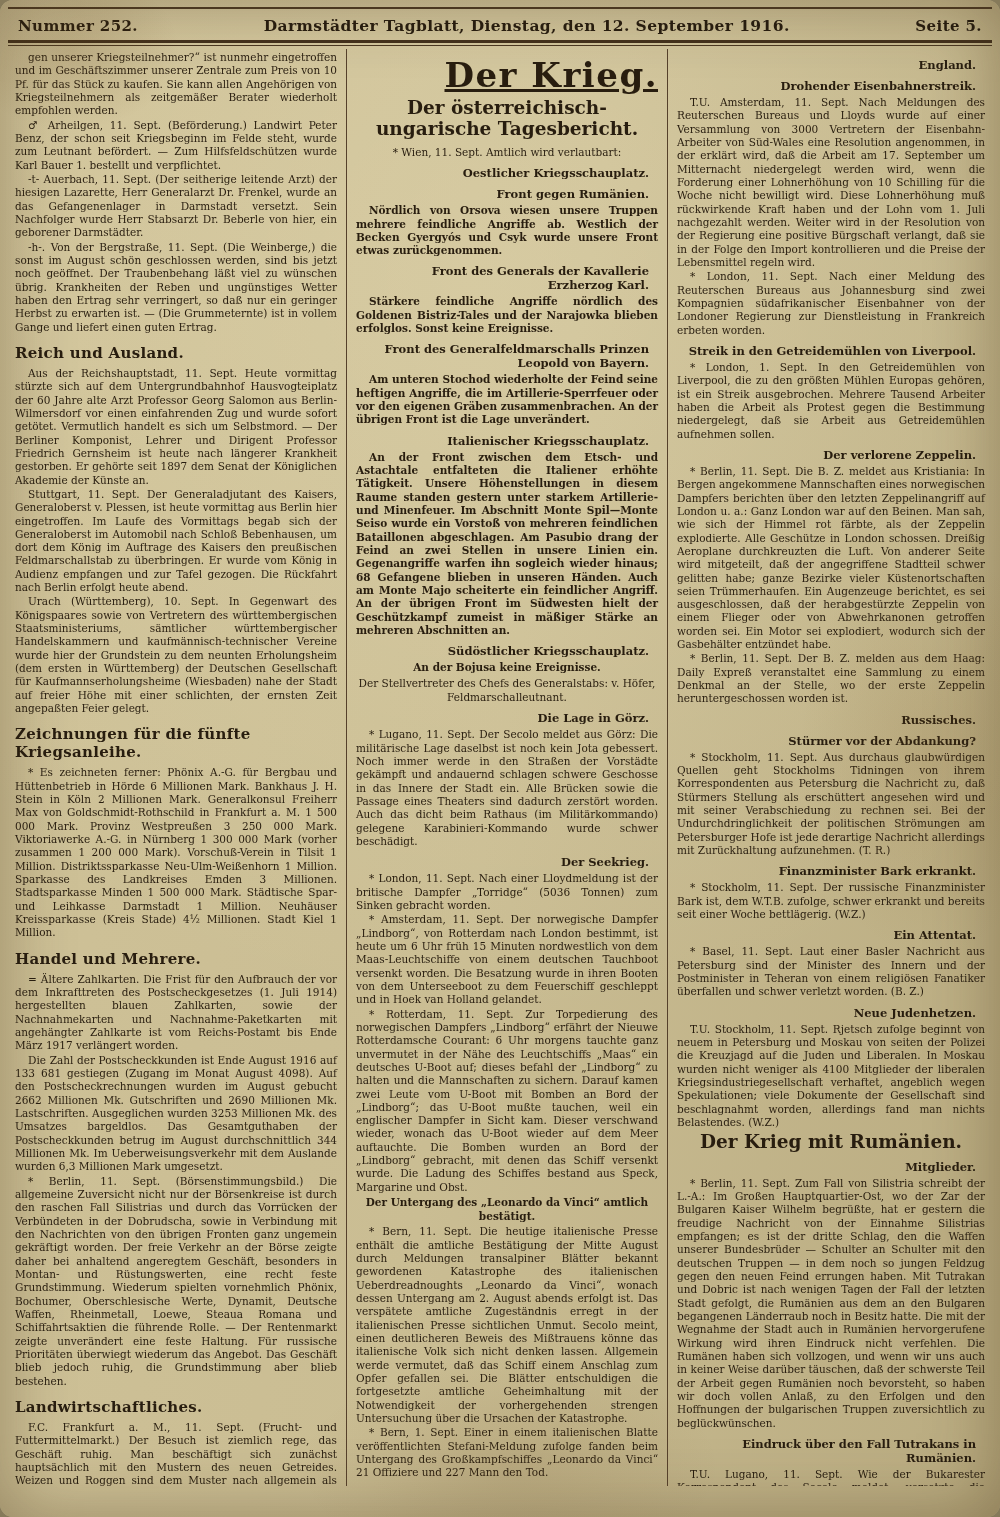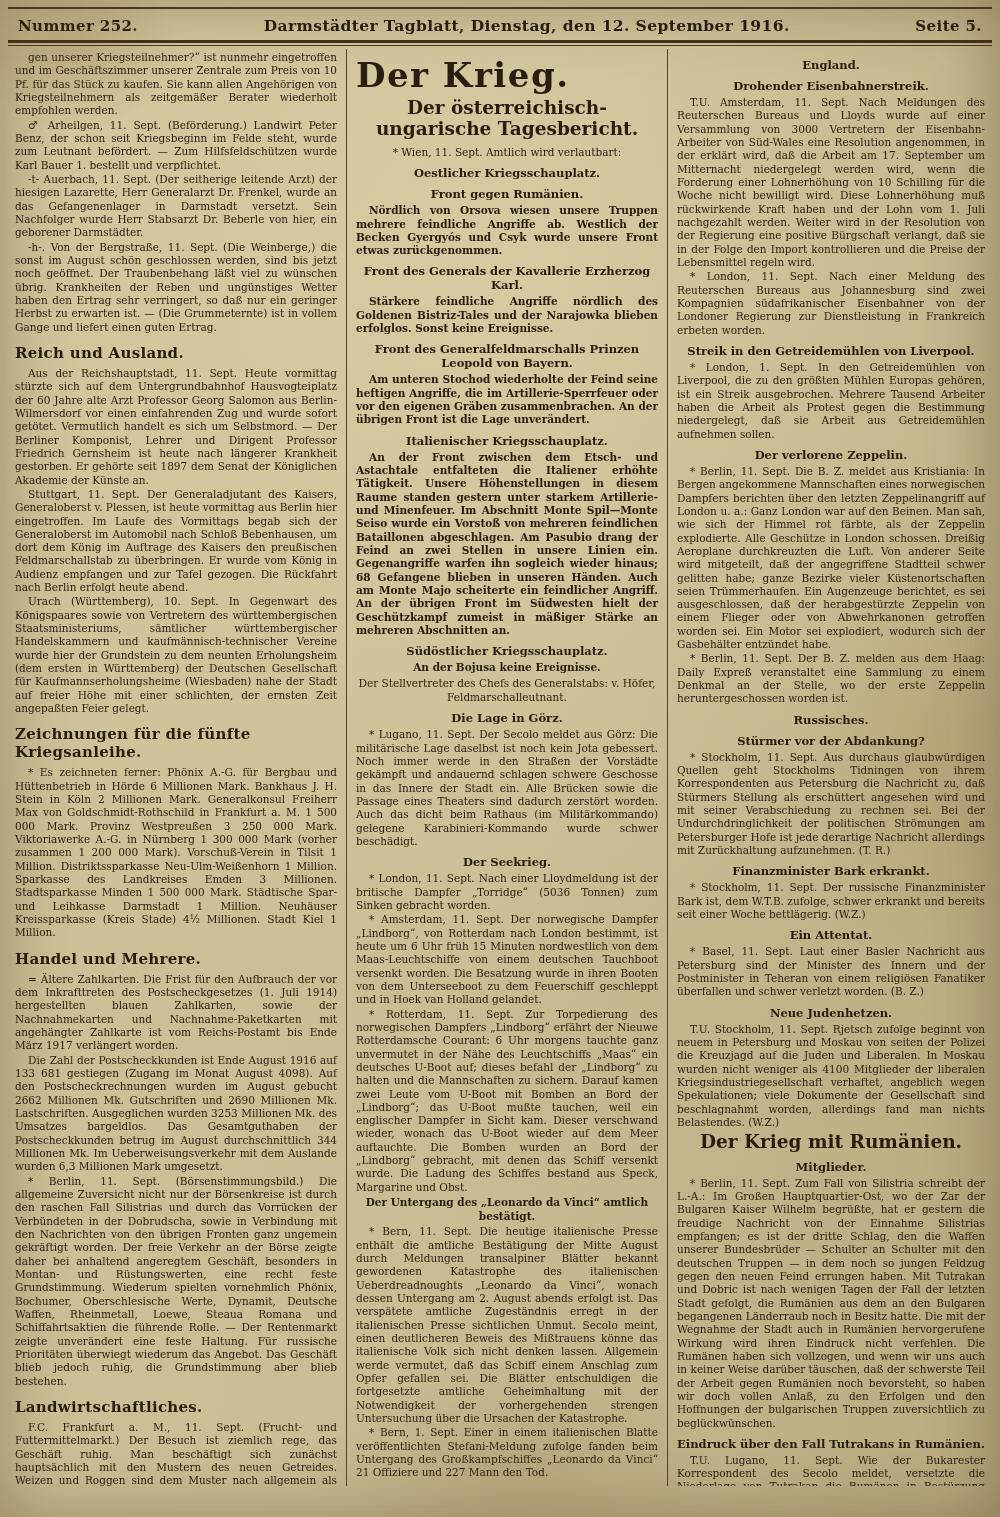--- a/index.html
+++ b/index.html
@@ -5,20 +5,21 @@
   * { box-sizing: border-box; }
   html, body { margin: 0; padding: 0; background: #867a5a; }
   .page {
     width: 1000px; height: 1517px; margin: 0 auto; position: relative; overflow: hidden;
     background:
       radial-gradient(120% 80% at 50% 18%, rgba(255,246,210,.22), rgba(0,0,0,0) 62%),
       linear-gradient(100deg, #cfc298 0%, #cabd93 50%, #b9ab80 100%);
     box-shadow: inset 0 0 70px rgba(60,40,10,.38);
     color: #281d0f;
     font-family: "DejaVu Serif", "Liberation Serif", serif;
+    border-radius: 13px;
   }
   .stain { position: absolute; border-radius: 50%; pointer-events: none; }
   .rule-top  { border-top: 2px solid #4a3720; margin: 7px 8px 0; }
   .masthead {
     display: flex; justify-content: space-between; align-items: baseline;
     padding: 7px 18px 5px; font-weight: bold; font-size: 15px; letter-spacing: .4px;
   }
   .masthead .mid { font-size: 15.5px; }
   .rule-thick { border-top: 3px solid #42301b; margin: 0 8px; }
   .rule-thin  { border-top: 1px solid #4a3720; margin: 2px 8px 0; }
@@ -30,24 +31,24 @@
   .col-3 { flex: 1; }
 
   .p, .p-b {
     font-size: 10.5px; line-height: 1.27; text-align: justify; text-indent: 13px;
     margin: 0 0 1px; hyphens: auto; -webkit-hyphens: auto;
   }
   .p-b { font-weight: bold; }
   .p-c, .p-cb { font-size: 10.5px; line-height: 1.3; text-align: center; margin: 2px 2px; }
   .p-cb { font-weight: bold; }
 
-  .h-xl { font-size: 34px; font-weight: bold; text-align: left; margin: 4px 0 2px; letter-spacing: 1.5px; }
+  .h-xl { font-size: 34px; font-weight: bold; text-align: right; margin: 4px 0 2px; letter-spacing: 1.5px; text-decoration: underline; }
   .h-lg { font-size: 18.5px; font-weight: bold; text-align: center; line-height: 1.15; margin: 2px 14px 6px; }
   .h-md { font-size: 15px;  font-weight: bold; margin: 10px 0 5px; letter-spacing: .3px; }
-  .h-sm { font-size: 11.5px; font-weight: bold; text-align: center; margin: 7px 0 3px; }
+  .h-sm { font-size: 11.5px; font-weight: bold; text-align: right; margin: 7px 9px 3px; }
 </style>
 </head>
 <body>
 
 <div class="page">
   <div class="stain" style="left:-40px;top:-30px;width:220px;height:160px;background:radial-gradient(closest-side,rgba(90,60,20,.18),rgba(0,0,0,0));"></div>
   <div class="stain" style="right:-60px;top:540px;width:260px;height:420px;background:radial-gradient(closest-side,rgba(120,85,35,.14),rgba(0,0,0,0));"></div>
   <div class="stain" style="left:300px;bottom:-60px;width:420px;height:220px;background:radial-gradient(closest-side,rgba(90,60,20,.12),rgba(0,0,0,0));"></div>
 
   <div class="rule-top"></div>

